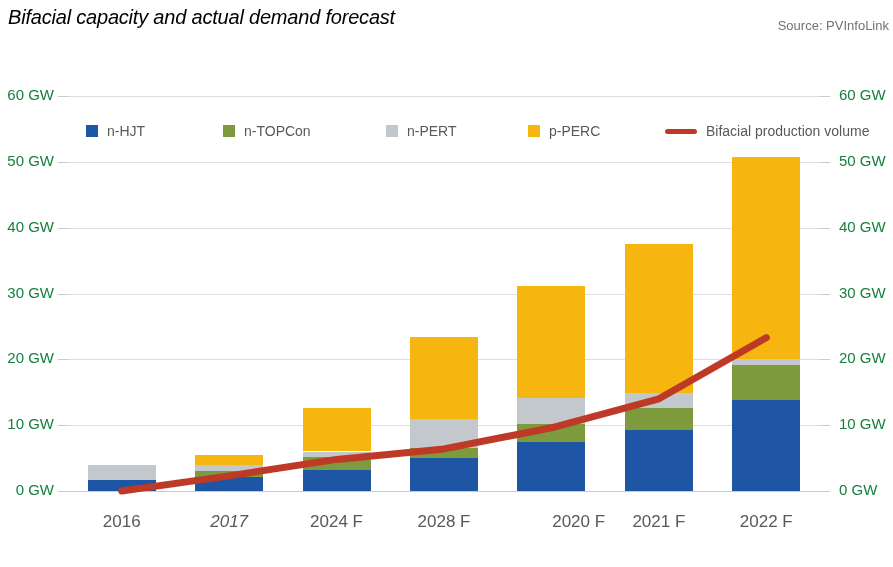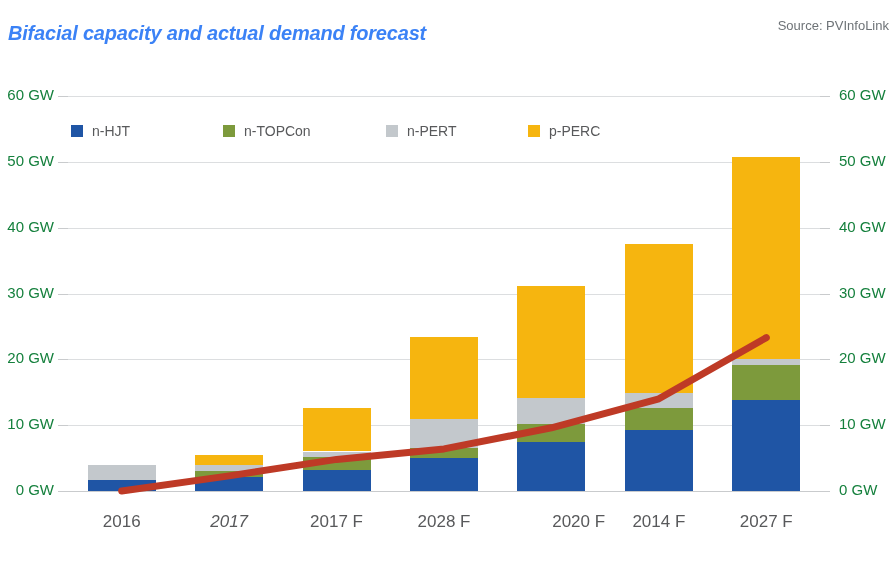--- a/index.html
+++ b/index.html
@@ -22,25 +22,25 @@
   
   .header {
     position: absolute;
     left: 0; top: 0;
     width: 893px;
     height: 48px;
   }
   .chart-title {
     position: absolute;
     left: 8px;
-    top: 22px;
+    top: 6px;
     font-size: 20px;
-    font-weight: bold;
+    font-weight: normal;
     font-style: italic;
-    color: #3b82f6;
+    color: #000000;
     letter-spacing: -0.2px;
     white-space: nowrap;
   }
   .source-label {
     position: absolute;
     right: 4px;
     top: 18px;
     font-size: 13px;
     color: #6E7377;
     white-space: nowrap;
@@ -242,40 +242,44 @@
           <div class="bar-seg" style="background: rgb(195, 200, 204); top: 359.333px; height: 5.26667px;"></div>
           <div class="bar-seg" style="background: rgb(246, 181, 15); top: 156.567px; height: 202.767px;"></div>
         </div>
       </div>
     <svg class="line-svg" id="line-layer" viewBox="0 0 893 567">
         <path d="M121.7,491.0 L229.1,475.9 L336.6,459.4 L444.0,448.9 L551.4,427.8 L658.9,398.8 L766.3,337.6" fill="none" stroke="#BE3A26" stroke-width="7" stroke-linecap="round" stroke-linejoin="round"></path>
       </svg>
     <div id="xtick-labels">
         <div class="xtick-label" style="left: 68px; width: 107.429px;">2016</div>
         <div class="xtick-label" style="left: 175.429px; width: 107.429px; font-style: italic;">2017</div>
-        <div class="xtick-label" style="left: 282.857px; width: 107.429px;">2017 F</div>
+        <div class="xtick-label" style="left: 282.857px; width: 107.429px;">2024 F</div>
         <div class="xtick-label" style="left: 390.286px; width: 107.429px;">2028 F</div>
         <div class="xtick-label" style="left: 497.714px; width: 107.429px; text-align: right;">2020 F</div>
-        <div class="xtick-label" style="left: 605.143px; width: 107.429px;">2014 F</div>
-        <div class="xtick-label" style="left: 712.571px; width: 107.429px;">2027 F</div>
+        <div class="xtick-label" style="left: 605.143px; width: 107.429px;">2021 F</div>
+        <div class="xtick-label" style="left: 712.571px; width: 107.429px;">2022 F</div>
       </div>
   </div>
 
   <div class="legend" id="legend">
-      <div class="legend-item" style="left: 3px;">
+      <div class="legend-item" style="left: 18px;">
         <span class="legend-swatch" style="background: rgb(31, 85, 165);"></span>
         <span class="legend-text">n-HJT</span>
       </div>
       <div class="legend-item" style="left: 155px;">
         <span class="legend-swatch" style="background: rgb(125, 154, 60);"></span>
         <span class="legend-text">n-TOPCon</span>
       </div>
       <div class="legend-item" style="left: 318px;">
         <span class="legend-swatch" style="background: rgb(195, 200, 204);"></span>
         <span class="legend-text">n-PERT</span>
       </div>
       <div class="legend-item" style="left: 460px;">
         <span class="legend-swatch" style="background: rgb(246, 181, 15);"></span>
         <span class="legend-text">p-PERC</span>
       </div>
+      <div class="legend-item" style="left: 597px;">
+        <span class="legend-line" style="background: rgb(190, 58, 38);"></span>
+        <span class="legend-text">Bifacial production volume</span>
+      </div>
     </div>
 
 </div>
 
 </body></html>

